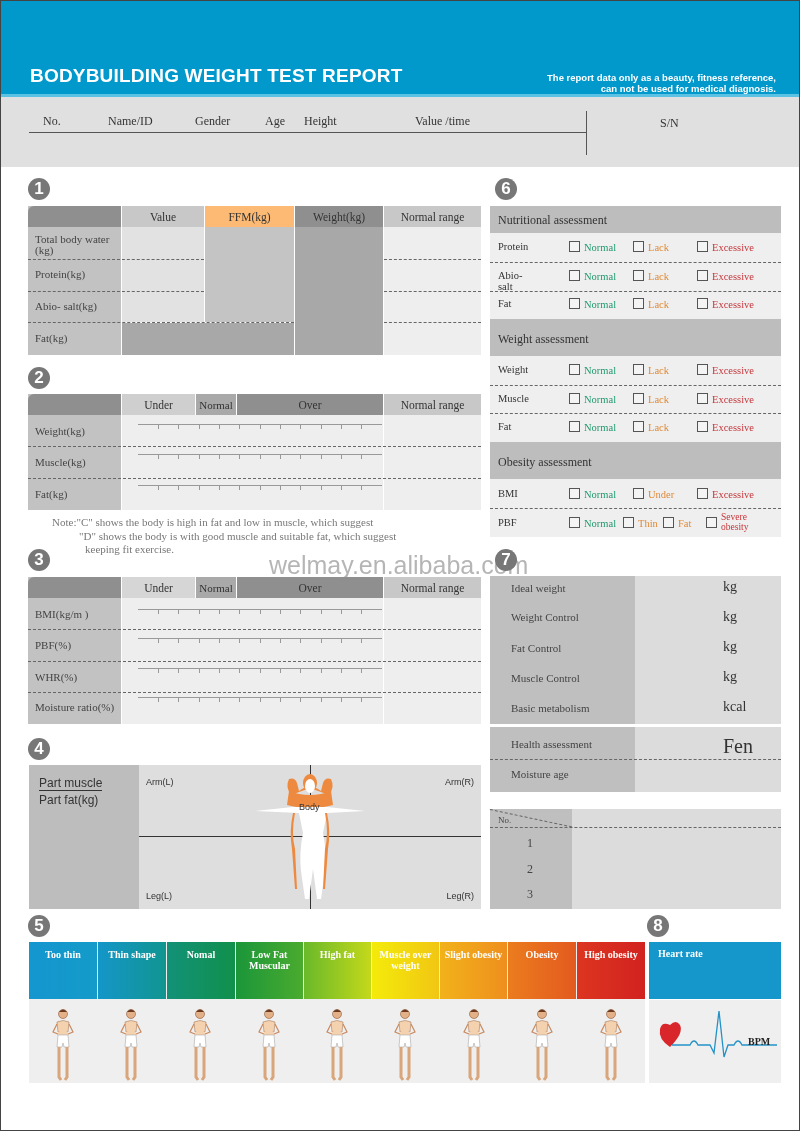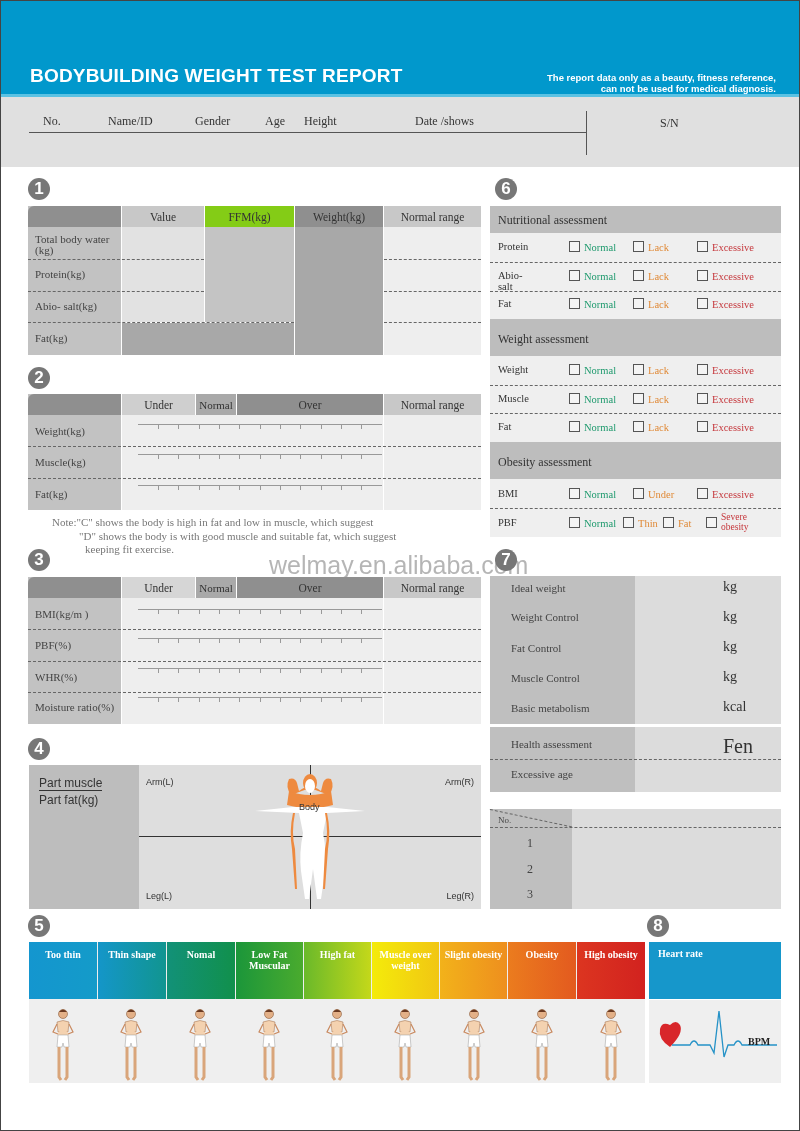--- a/index.html
+++ b/index.html
@@ -37,31 +37,31 @@
   <div>The report data only as a beauty, fitness reference,</div>
   <div>can not be used for medical diagnosis.</div>
 </div>
 
 <div class="abs info"></div>
 <div class="abs info-label" style="left:42px">No.</div>
 <div class="abs info-label" style="left:107px">Name/ID</div>
 <div class="abs info-label" style="left:194px">Gender</div>
 <div class="abs info-label" style="left:264px">Age</div>
 <div class="abs info-label" style="left:303px">Height</div>
-<div class="abs info-label" style="left:414px">Date /shows</div>
+<div class="abs info-label" style="left:414px">Value /time</div>
 <div class="abs info-line"></div>
 <div class="abs info-vline"></div>
 <div class="abs info-label" style="left:659px;top:115px">S/N</div>
 
 <div class="abs num" style="left:27px;top:177px">1</div>
 <div class="abs" style="left:27px;top:205px;width:453px;height:149px;padding-left:36px;">
   <div class="abs" style="left:0;top:0;width:93px;height:149px;background:#c2c2c2"></div>
   <div class="abs" style="left:0;top:0;width:93px;height:21px;background:#8f8f8f;border-top-left-radius:6px"></div>
   <div class="hdr" style="left:94px;top:0;width:82px;height:21px;background:#c8c8c8">Value</div>
-  <div class="hdr" style="left:177px;top:0;width:89px;height:21px;background:#84cc16">FFM(kg)</div>
+  <div class="hdr" style="left:177px;top:0;width:89px;height:21px;background:#fdba74">FFM(kg)</div>
   <div class="hdr" style="left:267px;top:0;width:88px;height:21px;background:#8f8f8f">Weight(kg)</div>
   <div class="hdr" style="left:356px;top:0;width:97px;height:21px;background:#c8c8c8">Normal range</div>
   <div class="abs" style="left:94px;top:21px;width:82px;height:95px;background:#e2e2e2"></div>
   <div class="abs" style="left:177px;top:21px;width:89px;height:95px;background:#c4c4c4"></div>
   <div class="abs" style="left:267px;top:21px;width:88px;height:128px;background:#a8a8a8"></div>
   <div class="abs" style="left:94px;top:117px;width:172px;height:32px;background:#a8a8a8"></div>
   <div class="abs" style="left:356px;top:21px;width:97px;height:128px;background:#eeeeee"></div>
   <div class="dash" style="left:0;top:53px;width:176px"></div>
   <div class="dash" style="left:0;top:85px;width:176px"></div>
   <div class="dash" style="left:0;top:116px;width:266px"></div>
@@ -365,21 +365,21 @@
   <div class="cell" style="left:233px;top:93px;font-size:14px;color:#333">kg</div>
   <div class="cell" style="left:21px;top:126px">Basic metabolism</div>
   <div class="cell" style="left:233px;top:123px;font-size:14px;color:#333">kcal</div>
 </div>
 <div class="abs" style="left:489px;top:726px;width:291px;height:65px">
   <div class="abs" style="left:0;top:0;width:145px;height:65px;background:#bfbfbf"></div>
   <div class="abs" style="left:145px;top:0;width:146px;height:65px;background:#dcdcdc"></div>
   <div class="dash" style="left:0;top:32px;width:291px"></div>
   <div class="cell" style="left:21px;top:11px">Health assessment</div>
   <div class="cell" style="left:233px;top:8px;font-size:20px;color:#333">Fen</div>
-  <div class="cell" style="left:21px;top:41px">Excessive  age</div>
+  <div class="cell" style="left:21px;top:41px">Moisture  age</div>
 </div>
 <div class="abs" style="left:489px;top:808px;width:291px;height:100px">
   <div class="abs" style="left:0;top:0;width:82px;height:100px;background:#bfbfbf"></div>
   <div class="abs" style="left:82px;top:0;width:209px;height:100px;background:#dcdcdc"></div>
   <div class="dash" style="left:0;top:18px;width:291px"></div>
   <div class="abs" style="left:0;top:0;width:84px;height:1px;border-top:1px dashed #666;transform-origin:0 0;transform:rotate(12deg)"></div>
   <div class="cell" style="left:8px;top:6px;font-size:9px">No.</div>
   <div class="cell" style="left:37px;top:27px;font-size:12px">1</div>
   <div class="cell" style="left:37px;top:53px;font-size:12px">2</div>
   <div class="cell" style="left:37px;top:78px;font-size:12px">3</div>

